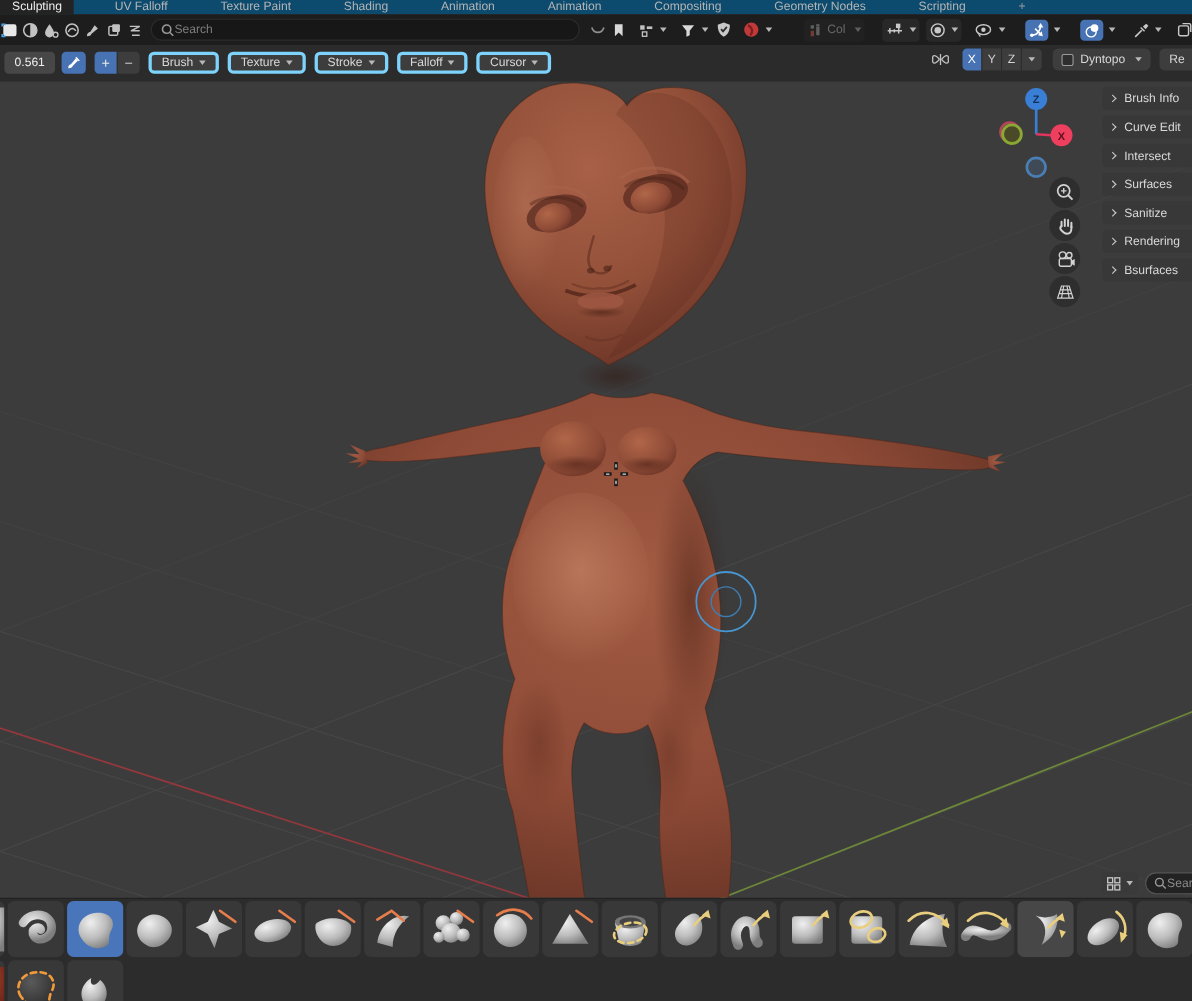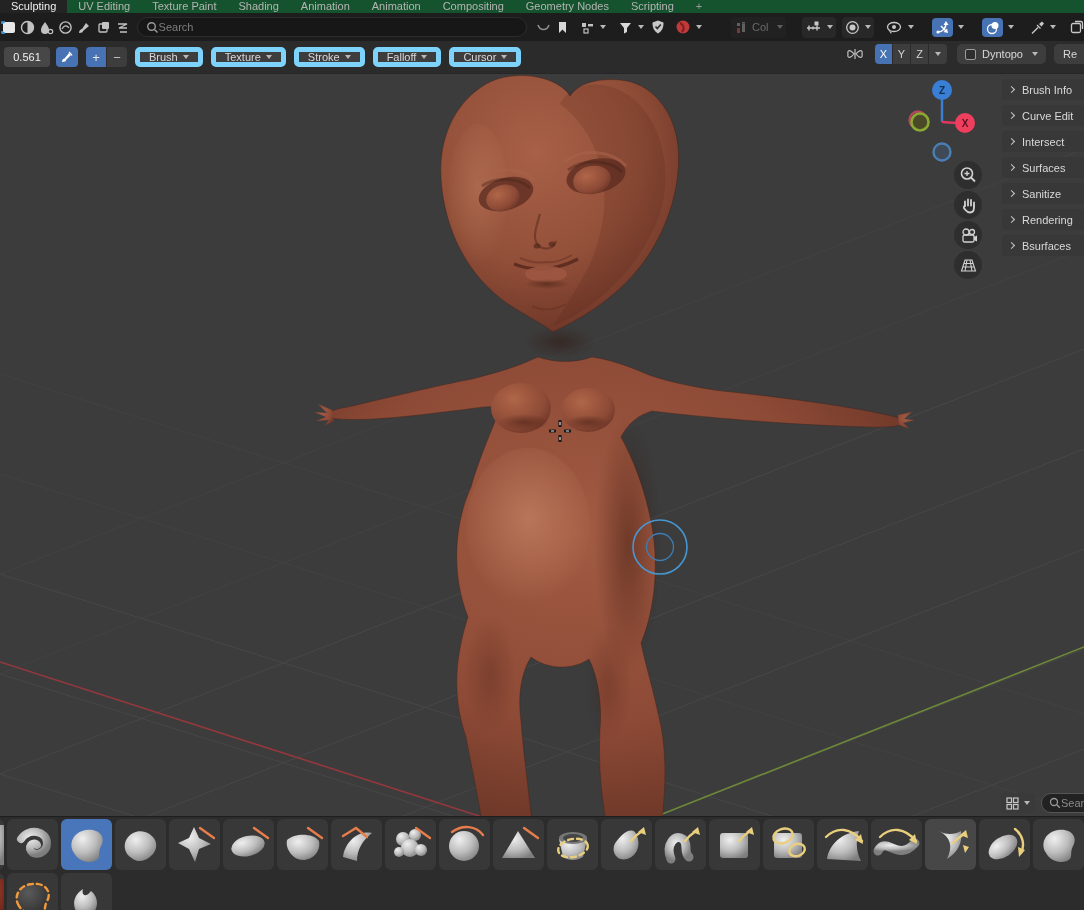--- a/index.html
+++ b/index.html
@@ -4,21 +4,21 @@
 <style>
   * { margin:0; padding:0; box-sizing:border-box; }
   html,body { width:1084px; height:910px; overflow:hidden; background:#3c3c3c;
               font-family:"Liberation Sans", sans-serif; }
   .chev { width:0; height:0; border-left:3.5px solid transparent; border-right:3.5px solid transparent;
           border-top:4px solid #b8b8b8; display:inline-block; margin-left:5px; flex:0 0 auto; }
   .caret { width:5px; height:5px; border-right:1.6px solid #c9c9c9; border-bottom:1.6px solid #c9c9c9;
            transform:rotate(-45deg); display:inline-block; margin-right:8px; flex:0 0 auto; }
 
   
-  #topbar { height:13px; background:#14532d; display:flex; align-items:flex-end; overflow:hidden; }
+  #topbar { height:13px; background:#0c4a6e; display:flex; align-items:flex-end; overflow:hidden;gap:26px; }
   #topbar .tab { color:#b4b4b4; font-size:11px; padding:0 11px; height:13px; line-height:13px; cursor:default; white-space:nowrap; }
   #topbar .tab.active { color:#efefef; background:#232323; }
   #topbar .tab.add { color:#9a9a9a; }
 
   
   #hdr { height:28px; background:#1d1d1d; display:flex; align-items:center; padding:0 4px; gap:2px; }
   .hicon { width:17px; height:17px; display:flex; align-items:center; justify-content:center; flex:0 0 auto; }
   .hicon svg { display:block; }
   #hdr-search { flex:0 0 390px; height:20px; background:#171717; border:1px solid #2c2c2c; border-radius:10px;
                 display:flex; align-items:center; padding:0 8px; margin:0 6px 0 4px; }
@@ -34,21 +34,21 @@
   
   #tools { height:26px; background:#2b2b2b; display:flex; align-items:center; padding:16px 4px; position:relative; overflow:hidden; }
   .numfield { width:46px; height:20px; background:#474747; border-radius:4px; color:#f0f0f0; font-size:11px;
               display:flex; align-items:center; justify-content:center; }
   .iconbtn { width:22px; height:20px; border-radius:4px; display:flex; align-items:center; justify-content:center; margin-left:6px; background:#3d3d3d; }
   .iconbtn.blue { background:#4772b3; }
   .pm { display:flex; margin-left:8px; }
   .pm .b { width:20px; height:20px; display:flex; align-items:center; justify-content:center; color:#e8e8e8; font-size:13px; }
   .pm .plus { background:#4772b3; border-radius:4px 0 0 4px; }
   .pm .minus { background:#3d3d3d; border-radius:0 4px 4px 0; margin-left:1px; color:#c6c6c6; }
-  .dd { height:20px; background:#3d3d3d; border:5px solid #7dd3fc; border-radius:5px; color:#d8d8d8; font-size:11px;
+  .dd { height:20px; background:#3d3d3d; border:3px solid #7dd3fc; border-radius:5px; color:#d8d8d8; font-size:11px;
         display:flex; align-items:center; padding:0 9px; margin-left:8px; white-space:nowrap; }
   #tools-right { position:absolute; right:0; top:0; height:26px; display:flex; align-items:center; }
   .axisgrp { display:flex; align-items:center; margin-left:8px; }
   .axisbtn { width:17px; height:20px; background:#3d3d3d; color:#d4d4d4; font-size:11px; display:flex;
              align-items:center; justify-content:center; margin-left:1px; }
   .axisbtn:first-child { border-radius:4px 0 0 4px; }
   .axisbtn.active { background:#4772b3; color:#fff; }
   .axisdd { width:18px; height:20px; background:#3d3d3d; border-radius:0 4px 4px 0; margin-left:1px;
             display:flex; align-items:center; justify-content:center; }
   .axisdd .chev { margin-left:0; }
@@ -108,21 +108,21 @@
     </radialGradient>
     <radialGradient id="gDark" cx="35%" cy="28%" r="80%">
       <stop offset="0%" stop-color="#5a5a5a"></stop>
         <stop offset="100%" stop-color="#2d2d2d"></stop>
     </radialGradient>
   </defs>
 </svg>
 
 <div id="topbar">
     <span class="tab active">Sculpting</span>
-    <span class="tab">UV Editing</span>
+    <span class="tab">UV Falloff</span>
     <span class="tab">Texture Paint</span>
     <span class="tab">Shading</span>
     <span class="tab">Animation</span>
     <span class="tab">Animation</span>
     <span class="tab">Compositing</span>
     <span class="tab">Geometry Nodes</span>
     <span class="tab">Scripting</span>
     <span class="tab add">+</span>
   </div>
 

